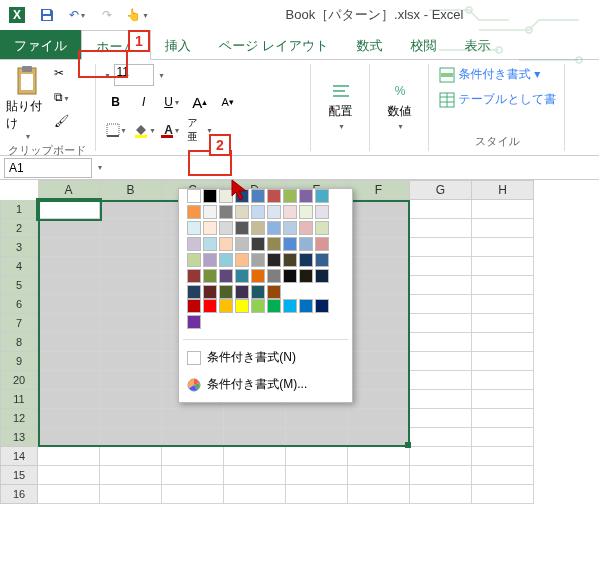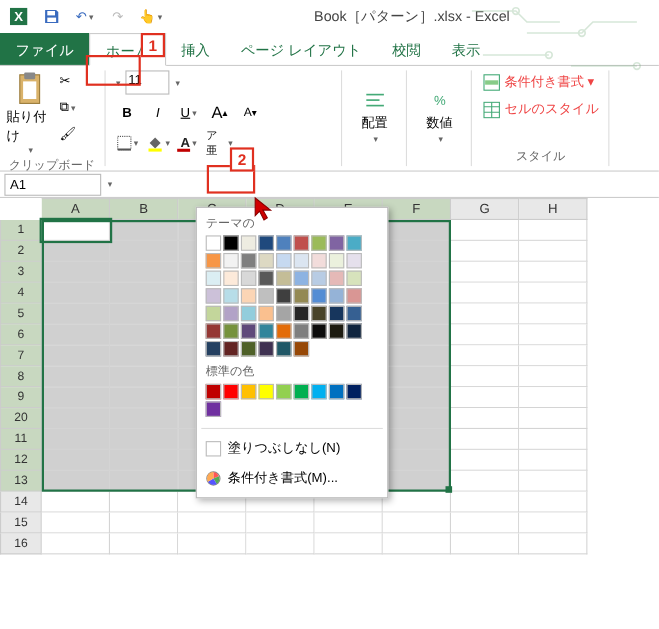--- a/index.html
+++ b/index.html
@@ -21,21 +21,21 @@
 .paste-btn{display:flex;flex-direction:column;align-items:center;width:42px}
 .small-ico{width:16px;height:16px;margin:2px}
 .font-group{display:flex;flex-direction:column;gap:4px;min-width:200px}
 .font-row{display:flex;gap:4px;align-items:center}
 .font-select{width:190px;height:22px;border:1px solid #bbb;padding:0 4px;background:#fff;font-size:12px}
 .size-select{width:40px;height:22px;border:1px solid #bbb;padding:0 2px}
 .fmt-btn{width:24px;height:24px;display:flex;align-items:center;justify-content:center;cursor:pointer}
 .caret{font-size:8px;color:#666;margin-left:2px}
 .big-btn{width:44px;display:flex;flex-direction:column;align-items:center;justify-content:center;gap:2px;font-size:11px}
 .styles-group{display:flex;flex-direction:column;gap:8px;padding:2px}
-.style-item{display:flex;align-items:center;gap:4px;font-size:12px;color:#ef4444;white-space:nowrap;cursor:pointer}
+.style-item{display:flex;align-items:center;gap:4px;font-size:12px;color:#3b82f6;white-space:nowrap;cursor:pointer}
 .style-ico{width:16px;height:16px}
 .namebox-row{display:flex;height:24px;border-bottom:1px solid #ccc;align-items:center}
 .namebox{width:88px;height:20px;border:1px solid #bbb;margin:2px 4px;padding:0 4px;display:flex;align-items:center;background:#fff}
 .grid-area{position:relative}
 .col-headers{display:flex;margin-left:38px}
 .col-h{width:62px;height:20px;border:1px solid #ccc;border-left:none;background:#e8e8e8;text-align:center;color:#333;font-size:12px;line-height:19px}
 .col-h.sel{background:#c8d8c0}
 .row-h{width:38px;height:19px;border:1px solid #ccc;border-top:none;background:#e8e8e8;text-align:center;font-size:11px;color:#333;line-height:18px}
 .row-h.sel{background:#c8d8c0}
 .grid{position:absolute;left:38px;top:20px}
@@ -92,20 +92,21 @@
   <span class="ico" style="color:#bbb">↷</span>
   <span class="ico">👆<span class="caret">▾</span></span>
   <span class="title-text">Book［パターン］.xlsx - Excel</span>
 </div>
 
 <div class="tabs">
   <div class="tab file">ファイル</div>
   <div class="tab active">ホーム</div>
   <div class="tab">挿入</div>
   <div class="tab">ページ レイアウト</div>
+  <div class="tab">数式</div>
   <div class="tab">校閲</div>
   <div class="tab">表示</div>
 </div>
 
 <div class="ribbon">
   <div class="group">
     <div class="group-body">
       <div class="paste-btn">
         <svg width="30" height="34">
             <rect x="6" y="4" width="18" height="26" fill="#d9b26a" stroke="#997a3a"></rect>
@@ -216,21 +217,21 @@
             </svg>
             <span>条件付き書式 ▾</span>
           </div>
       <div class="style-item">
             <svg class="style-ico">
               <rect x="1" y="1" width="14" height="14" fill="#fff" stroke="#4a7"></rect>
               <line x1="1" y1="5" x2="15" y2="5" stroke="#4a7"></line>
               <line x1="1" y1="10" x2="15" y2="10" stroke="#4a7"></line>
               <line x1="8" y1="1" x2="8" y2="15" stroke="#4a7"></line>
             </svg>
-            <span>セルのスタイル</span>
+            <span>テーブルとして書</span>
           </div>
     </div>
       </div>
     <div class="group-label">スタイル</div>
   </div>
 </div>
 
 <div class="namebox-row">
   <div class="namebox">A1</div>
   <span class="caret">▾</span>
@@ -392,21 +393,20 @@
       <div class="cell" style="left: 186px; top: 285px;"></div>
       <div class="cell" style="left: 248px; top: 285px;"></div>
       <div class="cell" style="left: 310px; top: 285px;"></div>
       <div class="cell" style="left: 372px; top: 285px;"></div>
       <div class="cell" style="left: 434px; top: 285px;"></div>
     </div>
   <div class="sel-border" style="left:38px;top:20px;width:372px;height:247px"></div>
 </div>
 
 <div class="color-menu">
-  <h4>テーマの</h4>
   <div class="color-grid" id="themecolors">
       <div class="swatch" style="background: rgb(255, 255, 255);"></div>
       <div class="swatch" style="background: rgb(0, 0, 0);"></div>
       <div class="swatch" style="background: rgb(238, 236, 225);"></div>
       <div class="swatch" style="background: rgb(31, 73, 125);"></div>
       <div class="swatch" style="background: rgb(79, 129, 189);"></div>
       <div class="swatch" style="background: rgb(192, 80, 77);"></div>
       <div class="swatch" style="background: rgb(155, 187, 89);"></div>
       <div class="swatch" style="background: rgb(128, 100, 162);"></div>
       <div class="swatch" style="background: rgb(75, 172, 198);"></div>
@@ -455,37 +455,36 @@
       <div class="swatch" style="background: rgb(12, 12, 12);"></div>
       <div class="swatch" style="background: rgb(29, 27, 16);"></div>
       <div class="swatch" style="background: rgb(15, 36, 62);"></div>
       <div class="swatch" style="background: rgb(36, 64, 97);"></div>
       <div class="swatch" style="background: rgb(99, 36, 35);"></div>
       <div class="swatch" style="background: rgb(79, 97, 40);"></div>
       <div class="swatch" style="background: rgb(63, 49, 81);"></div>
       <div class="swatch" style="background: rgb(32, 88, 103);"></div>
       <div class="swatch" style="background: rgb(151, 72, 6);"></div>
     </div>
-  <h4>標準の色</h4>
   <div class="color-grid std" id="stdcolors">
       <div class="swatch" style="background: rgb(192, 0, 0);"></div>
       <div class="swatch" style="background: rgb(255, 0, 0);"></div>
       <div class="swatch" style="background: rgb(255, 192, 0);"></div>
       <div class="swatch" style="background: rgb(255, 255, 0);"></div>
       <div class="swatch" style="background: rgb(146, 208, 80);"></div>
       <div class="swatch" style="background: rgb(0, 176, 80);"></div>
       <div class="swatch" style="background: rgb(0, 176, 240);"></div>
       <div class="swatch" style="background: rgb(0, 112, 192);"></div>
       <div class="swatch" style="background: rgb(0, 32, 96);"></div>
       <div class="swatch" style="background: rgb(112, 48, 160);"></div>
     </div>
   <div class="color-sep"></div>
   <div class="menu-row">
       <span class="nofill-sw"></span>
-      <span>塗りつぶしなし(N)</span>
+      <span>条件付き書式(N)</span>
     </div>
   <div class="menu-row">
       <svg width="14" height="14">
         <circle cx="7" cy="7" r="6" fill="none" stroke="#888"></circle>
         <path d="M7 1 A6 6 0 0 1 12 5 L7 7Z" fill="#f55"></path>
         <path d="M12 5 A6 6 0 0 1 10 12 L7 7Z" fill="#5a5"></path>
         <path d="M10 12 A6 6 0 0 1 2 10 L7 7Z" fill="#55f"></path>
         <path d="M2 10 A6 6 0 0 1 7 1 L7 7Z" fill="#fa5"></path>
       </svg>
       <span>条件付き書式(M)...</span>

